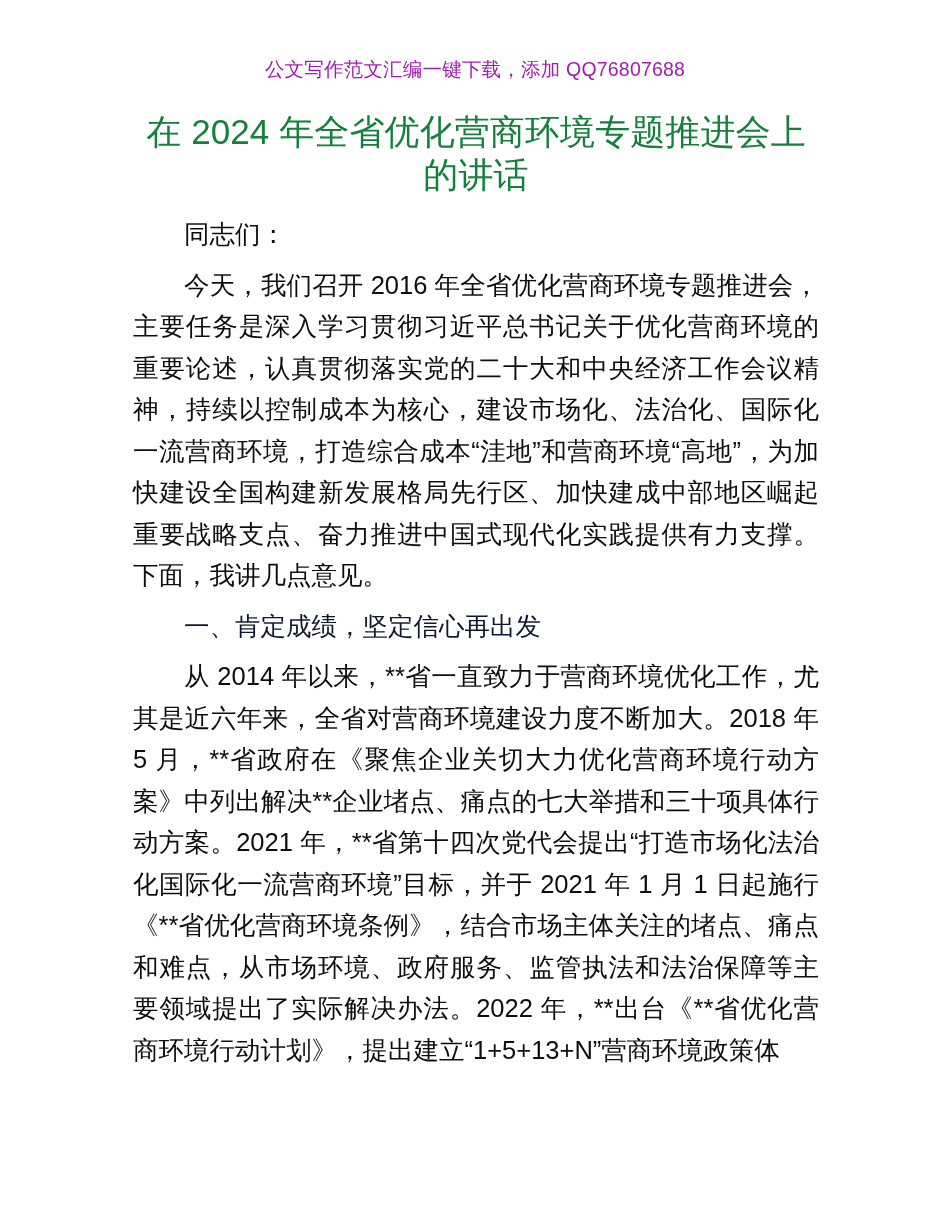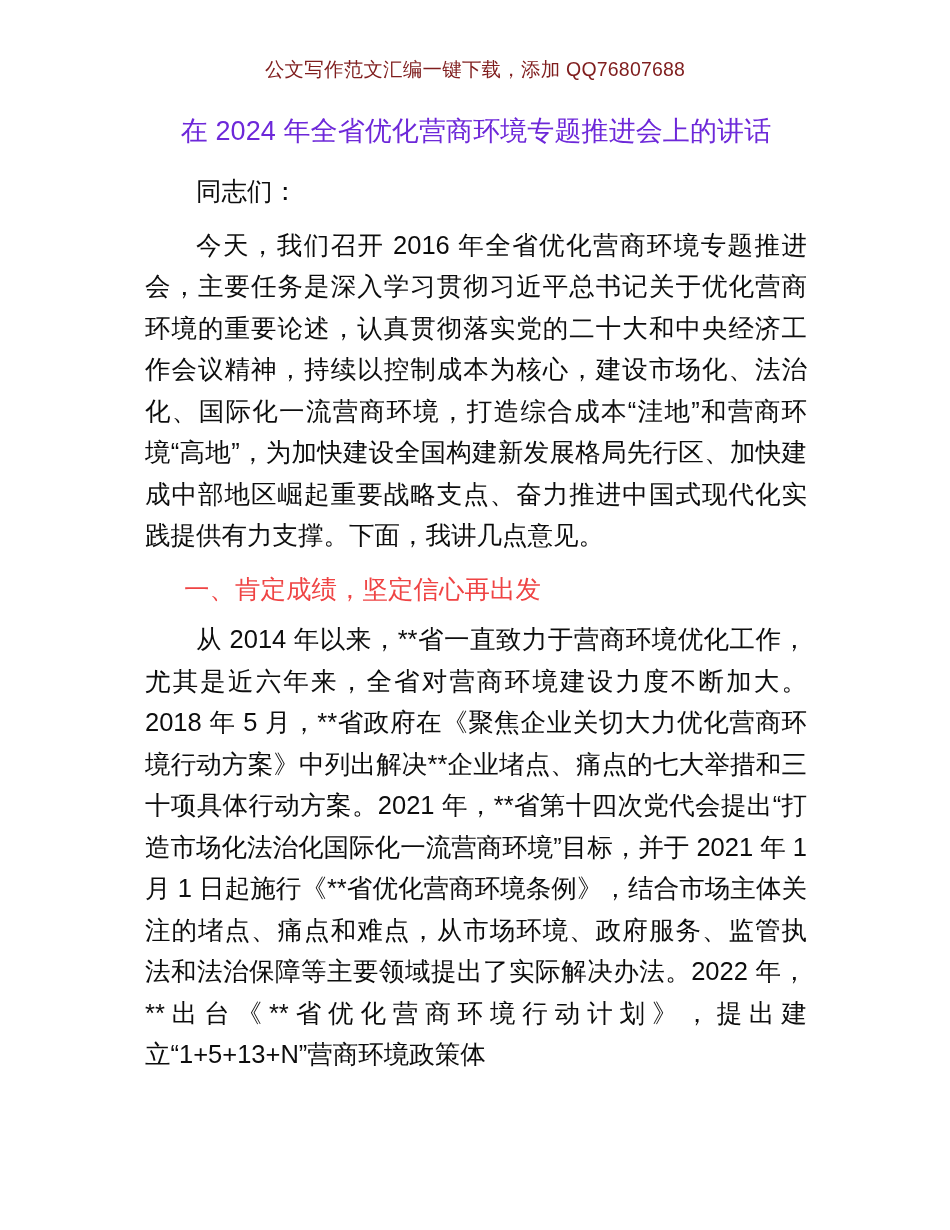--- a/index.html
+++ b/index.html
@@ -25,72 +25,72 @@
   
   .promo-header {
     position: absolute;
     top: 56px;
     left: 0;
     width: 950px;
     text-align: center;
     font-size: 19.5px;
     line-height: 26px;
     letter-spacing: 0.2px;
-    color: #7f1d1d;
+    color: #a21caf;
     white-space: nowrap;
     font-family: "Liberation Sans", "DejaVu Sans", sans-serif;
   }
 
   
   .doc-body {
     position: absolute;
     top: 110px;
     left: 133px;
     width: 686px;
   }
 
   .doc-title {
-    font-size: 27px;
+    font-size: 35px;
     line-height: 43px;
     text-align: center;
-    color: #6d28d9;
+    color: #15803d;
     letter-spacing: 0.1px;
     margin: 0 0 0 0;
     font-weight: normal;
     font-family: "Liberation Sans", "DejaVu Sans", sans-serif;
   }
 
   .para {
     font-size: 25.5px;
     line-height: 41.5px;
     color: #0d0d0d;
     text-align: justify;
     text-justify: inter-ideograph;
-    margin: 12px;
+    margin: 0;
     letter-spacing: 0px;
     font-family: "Liberation Sans", "DejaVu Sans", sans-serif;
   }
 
   .para.indent {
     text-indent: 51px;
   }
 
   .para.salutation {
     text-indent: 51px;
     margin-top: 18px;
   }
 
   .para.gap-before {
     margin-top: 9px;
   }
 
   .section-heading {
     font-size: 25.5px;
     line-height: 41.5px;
-    color: #ef4444;
+    color: #0f172a;
     text-indent: 51px;
     margin: 9px 0 0 0;
     font-weight: normal;
     font-family: "Liberation Sans", "DejaVu Sans", sans-serif;
   }
 </style>
 </head>
 <body>
 
 <div class="page">

